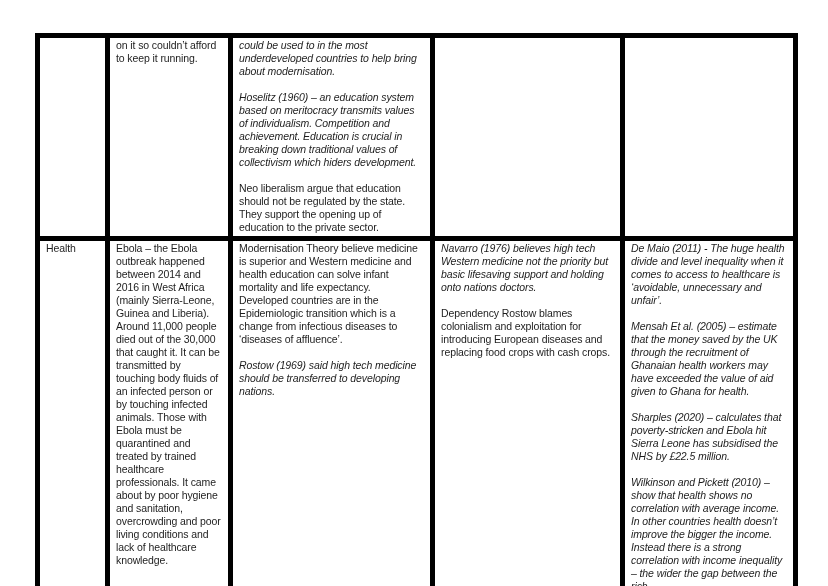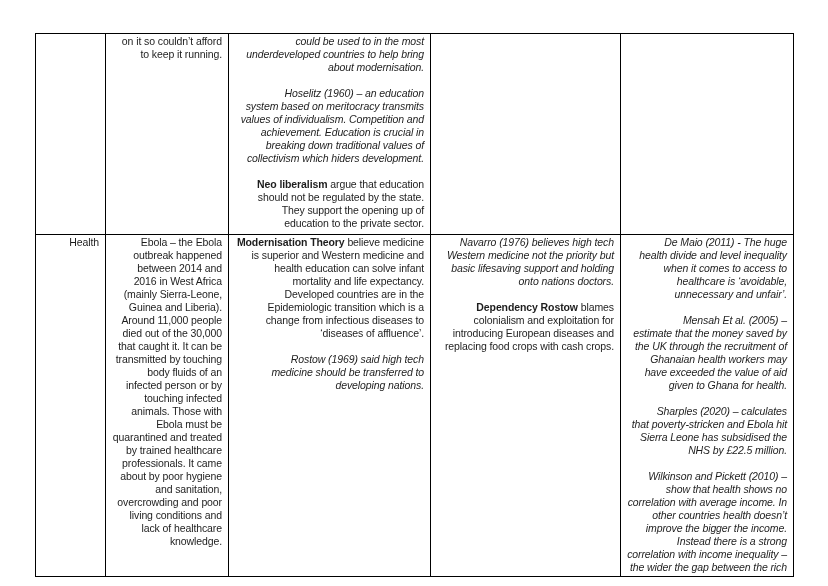--- a/index.html
+++ b/index.html
@@ -11,40 +11,39 @@
     font-family: "Liberation Sans", sans-serif;
     color: #1d1d1d;
   }
   .page { padding: 33px 0 0 35px; }
   table.doc {
     border-collapse: collapse;
     table-layout: fixed;
     width: 758px;
   }
   table.doc td {
-    border: 1px solid #000000;
+    border: 5px solid #000000;
     vertical-align: top;
     padding: 1px 6px 2px 6px;
     font-size: 10.5px;
     line-height: 13px;
     letter-spacing: -0.1px;
     overflow: hidden;
     word-wrap: break-word;
-    text-align: right;
   }
   col.c1 { width: 70px; }
   col.c2 { width: 123px; }
   col.c3 { width: 202px; }
   col.c4 { width: 190px; }
   col.c5 { width: 173px; }
   tbody tr.r0 { height: 201px; }
   tbody tr.r1 { height: 305px; }
   .para { min-height: 13px; }
-  .b { font-weight: bold; }
-  .i { font-style: italic; margin-left: 20px; }
+  .b { font-weight: normal; }
+  .i { font-style: italic; }
 </style>
 </head>
 <body>
 
 <div class="page">
   <table class="doc">
     <colgroup>
       <col class="c1">
         <col class="c2">
         <col class="c3">

